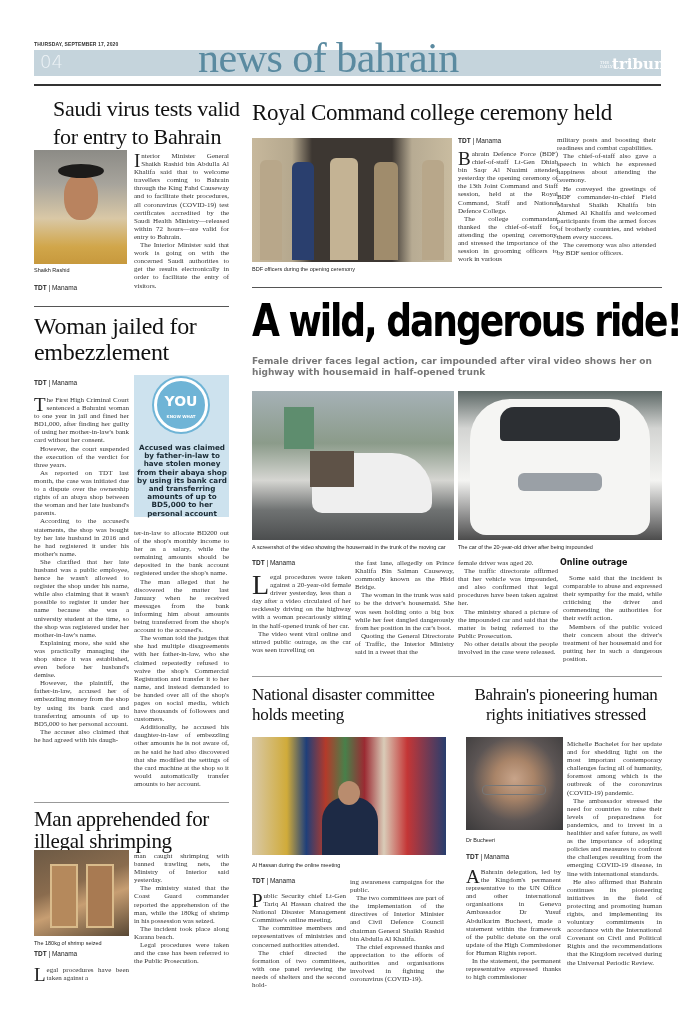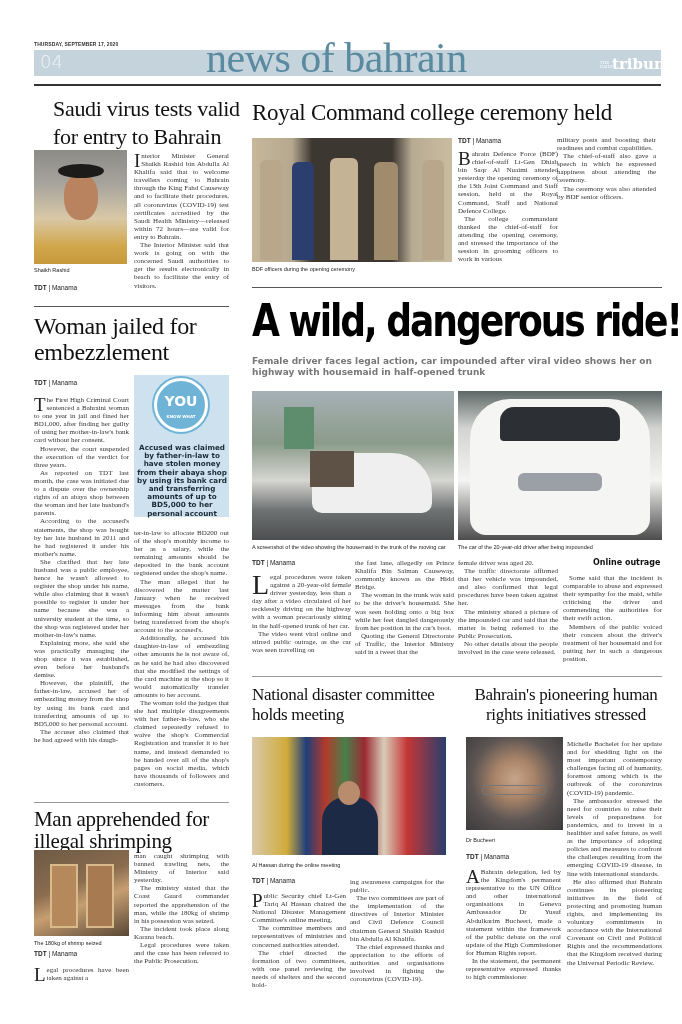--- a/index.html
+++ b/index.html
@@ -5,21 +5,21 @@
   * { box-sizing: border-box; margin: 0; padding: 0; }
   html, body { width: 682px; height: 1024px; background: #ffffff; overflow: hidden; }
   body { position: relative; font-family: "DejaVu Serif", serif; color: #222; }
 
   .abs { position: absolute; }
 
   
   .dateline { left: 34px; top: 41px; font: bold 5px "Liberation Sans", sans-serif; color:#333; letter-spacing: 0.1px; }
   .mast-bar { left: 34px; top: 50px; width: 627px; height: 26px; background: #c5d4dc; }
   .page-no { left: 40px; top: 51px; font: 18px "DejaVu Sans", sans-serif; color: #eef3f6; font-weight: 200; }
-  .section-title { left: 206px; top: 36px; font: 42px "Liberation Serif", serif; color: #5a8aa0; letter-spacing: -0.5px; line-height: 44px; font-weight: normal; }
+  .section-title { left: 198px; top: 36px; font: 42px "Liberation Serif", serif; color: #5a8aa0; letter-spacing: -0.5px; line-height: 44px; font-weight: normal; }
   .brand { left: 600px; top: 55px; font: bold 15px "DejaVu Serif", serif; color: #ffffff; }
   .brand small { font-size: 4px; color:#fff; line-height: 4px; display:inline-block; width: 12px; vertical-align: middle; font-weight: normal; }
   .mast-rule { left: 34px; top: 84px; width: 627px; height: 2px; background: #333; }
 
   .rule { height: 1px; background: #888; }
 
   h2.hl { position: absolute; font-family: "Liberation Serif", serif; font-weight: normal; color: #111; letter-spacing: -0.3px; }
   .byline { position: absolute; font: 6.5px "Liberation Sans", sans-serif; color: #222; }
   .byline b { font-weight: bold; }
   .caption { position: absolute; font: 5.5px "Liberation Sans", sans-serif; color: #222; }
@@ -65,21 +65,21 @@
 <section>
   <h2 class="hl" style="left:34px;top:95px;width:215px;font-size:22px;line-height:28px;margin-left:19px;">Saudi virus tests valid for entry to Bahrain</h2>
   <div class="photo ph-rashid" style="left:34px;top:150px;width:93px;height:114px;">
     <div class="fig-shape" style="left:30px;top:24px;width:34px;height:46px;border-radius:45%;background:#b9835f;"></div>
     <div class="fig-shape" style="left:24px;top:14px;width:46px;height:14px;border-radius:50%;background:#1c1b1a;"></div>
   </div>
   <div class="caption" style="left:34px;top:267px;">Shaikh Rashid</div>
   <div class="byline" style="left:34px;top:284px;"><b>TDT</b> <span>| Manama</span></div>
   <div class="body" style="left:134px;top:152px;width:95px;">
     <p class="first"><span class="dropcap">I</span><span>nterior Minister General Shaikh Rashid bin Abdulla Al Khalifa said that to welcome travellers coming to Bahrain through the King Fahd Causeway and to facilitate their procedures, all coronavirus (COVID-19) test certificates accredited by the Saudi Health Ministry—released within 72 hours—are valid for entry to Bahrain.</span></p>
-    <p>The Interior Minister said that work is going on with the concerned Saudi authorities to get the results electronically in beach to facilitate the entry of visitors.</p>
+    <p>The Interior Minister said that work is going on with the concerned Saudi authorities to get the results electronically in order to facilitate the entry of visitors.</p>
   </div>
   <div class="abs rule" style="left:34px;top:306px;width:195px;background:#555;"></div>
 </section>
 
 <section>
   <h2 class="hl" style="left:252px;top:100px;width:420px;font-size:23px;line-height:26px;white-space:nowrap;">Royal Command college ceremony held</h2>
   <div class="photo ph-bdf" style="left:252px;top:138px;width:200px;height:124px;">
     <div class="fig-shape" style="left:8px;top:22px;width:22px;height:100px;background:#b8a78a;border-radius:6px 6px 0 0;"></div>
     <div class="fig-shape" style="left:40px;top:24px;width:22px;height:98px;background:#2a3f6e;border-radius:6px 6px 0 0;"></div>
     <div class="fig-shape" style="left:78px;top:20px;width:28px;height:102px;background:#c4b394;border-radius:6px 6px 0 0;"></div>
@@ -88,50 +88,51 @@
   </div>
   <div class="caption" style="left:252px;top:266px;">BDF officers during the opening ceremony</div>
   <div class="byline" style="left:458px;top:137px;"><b>TDT</b> <span>| Manama</span></div>
   <div class="body" style="left:458px;top:150px;width:100px;">
     <p class="first"><span class="dropcap">B</span><span>ahrain Defence Force (BDF) chief-of-staff Lt-Gen Dhiab bin Saqr Al Nuaimi attended yesterday the opening ceremony of the 13th Joint Command and Staff session, held at the Royal Command, Staff and National Defence College.</span></p>
     <p>The college commandant thanked the chief-of-staff for attending the opening ceremony, and stressed the importance of the session in grooming officers to work in various</p>
   </div>
   <div class="body" style="left:557px;top:136px;width:99px;">
     <p class="first">military posts and boosting their readiness and combat capabilities.</p>
     <p>The chief-of-staff also gave a speech in which he expressed happiness about attending the ceremony.</p>
+    <p>He conveyed the greetings of BDF commander-in-chief Field Marshal Shaikh Khalifa bin Ahmed Al Khalifa and welcomed participants from the armed forces of brotherly countries, and wished them every success.</p>
     <p>The ceremony was also attended by BDF senior officers.</p>
   </div>
   <div class="abs rule" style="left:252px;top:287px;width:410px;background:#555;"></div>
 </section>
 
 <section>
   <h2 class="hl" style="left:34px;top:313px;width:215px;font-size:24px;line-height:26px;">Woman jailed for embezzlement</h2>
   <div class="byline" style="left:34px;top:379px;"><b>TDT</b> <span>| Manama</span></div>
 
   <div class="abs infobox"></div>
   <div class="abs you-circle"></div>
   <div class="abs you-text">YOU</div>
   <div class="abs kw-text">KNOW WHAT</div>
   <div class="abs infobox-text">Accused was claimed by father-in-law to have stolen money from their abaya shop by using its bank card and transferring amounts of up to BD5,000 to her personal account</div>
 
   <div class="body" style="left:34px;top:396px;width:95px;">
     <p class="first"><span class="dropcap">T</span><span>he First High Criminal Court sentenced a Bahraini woman to one year in jail and fined her BD1,000, after finding her guilty of using her mother-in-law's bank card without her consent.</span></p>
     <p>However, the court suspended the execution of the verdict for three years.</p>
     <p>As reported on TDT last month, the case was initiated due to a dispute over the ownership rights of an abaya shop between the woman and her late husband's parents.</p>
-    <p>According to the accused's statements, the shop was bought by her late husband in 2011 and he had registered it under his mother's name.</p>
+    <p>According to the accused's statements, the shop was bought by her late husband in 2016 and he had registered it under his mother's name.</p>
     <p>She clarified that her late husband was a public employee, hence he wasn't allowed to register the shop under his name, while also claiming that it wasn't possible to register it under her name because she was a university student at the time, so the shop was registered under her mother-in-law's name.</p>
     <p>Explaining more, she said she was practically managing the shop since it was established, even before her husband's demise.</p>
     <p>However, the plaintiff, the father-in-law, accused her of embezzling money from the shop by using its bank card and transferring amounts of up to BD5,000 to her personal account.</p>
     <p>The accuser also claimed that he had agreed with his daugh-</p>
   </div>
   <div class="body" style="left:134px;top:529px;width:95px;">
     <p class="first">ter-in-law to allocate BD200 out of the shop's monthly income to her as a salary, while the remaining amounts should be deposited in the bank account registered under the shop's name.</p>
     <p>The man alleged that he discovered the matter last January when he received messages from the bank informing him about amounts being transferred from the shop's account to the accused's.</p>
+    <p>The woman told the judges that she had multiple disagreements with her father-in-law, who she claimed repeatedly refused to waive the shop's Commercial Registration and transfer it to her name, and instead demanded to be handed over all of the shop's pages on social media, which have thousands of followers and customers.</p>
     <p>Additionally, he accused his daughter-in-law of embezzling other amounts he is not aware of, as he said he had also discovered that she modified the settings of the card machine at the shop so it would automatically transfer amounts to her account.</p>
-    <p>The woman told the judges that she had multiple disagreements with her father-in-law, who she claimed repeatedly refused to waive the shop's Commercial Registration and transfer it to her name, and instead demanded to be handed over all of the shop's pages on social media, which have thousands of followers and customers.</p>
   </div>
   <div class="abs rule" style="left:34px;top:802px;width:195px;background:#999;"></div>
 </section>
 
 <section>
   <h2 class="hl" style="left:34px;top:808px;width:215px;font-size:21px;line-height:22px;">Man apprehended for illegal shrimping</h2>
   <div class="photo ph-shrimp" style="left:34px;top:850px;width:95px;height:86px;">
     <div class="fig-shape" style="left:16px;top:14px;width:28px;height:64px;background:#b5895c;border:2px solid #d9bb8b;"></div>
     <div class="fig-shape" style="left:52px;top:14px;width:28px;height:64px;background:#a87a52;border:2px solid #d9bb8b;"></div>
   </div>
@@ -173,21 +174,21 @@
     <p class="first">the fast lane, allegedly on Prince Khalifa Bin Salman Causeway, commonly known as the Hidd Bridge.</p>
     <p>The woman in the trunk was said to be the driver's housemaid. She was seen holding onto a big box while her feet dangled dangerously from her position in the car's boot.</p>
     <p>Quoting the General Directorate of Traffic, the Interior Ministry said in a tweet that the</p>
   </div>
   <div class="body" style="left:458px;top:559px;width:100px;">
     <p class="first">female driver was aged 20.</p>
     <p>The traffic directorate affirmed that her vehicle was impounded, and also confirmed that legal procedures have been taken against her.</p>
     <p>The ministry shared a picture of the impounded car and said that the matter is being referred to the Public Prosecution.</p>
     <p>No other details about the people involved in the case were released.</p>
   </div>
-  <div class="subhead" style="left:593px;top:558px;">Online outrage</div>
+  <div class="subhead" style="left:560px;top:558px;">Online outrage</div>
   <div class="body" style="left:563px;top:574px;width:99px;">
     <p>Some said that the incident is comparable to abuse and expressed their sympathy for the maid, while criticising the driver and commending the authorities for their swift action.</p>
     <p>Members of the public voiced their concern about the driver's treatment of her housemaid and for putting her in such a dangerous position.</p>
   </div>
   <div class="abs rule" style="left:252px;top:676px;width:410px;background:#999;"></div>
 </section>
 
 <section>
   <h2 class="hl" style="left:252px;top:685px;width:200px;font-size:17px;line-height:20px;">National disaster committee holds meeting</h2>
   <div class="photo ph-flags" style="left:252px;top:737px;width:194px;height:118px;">

